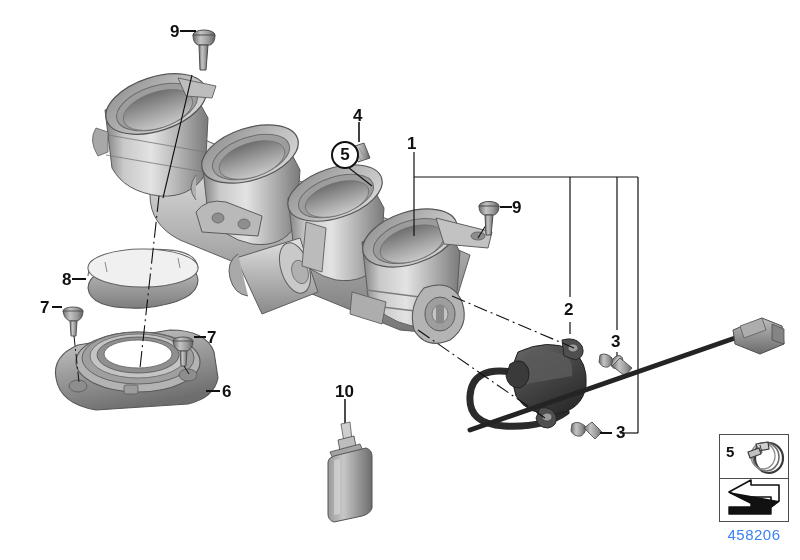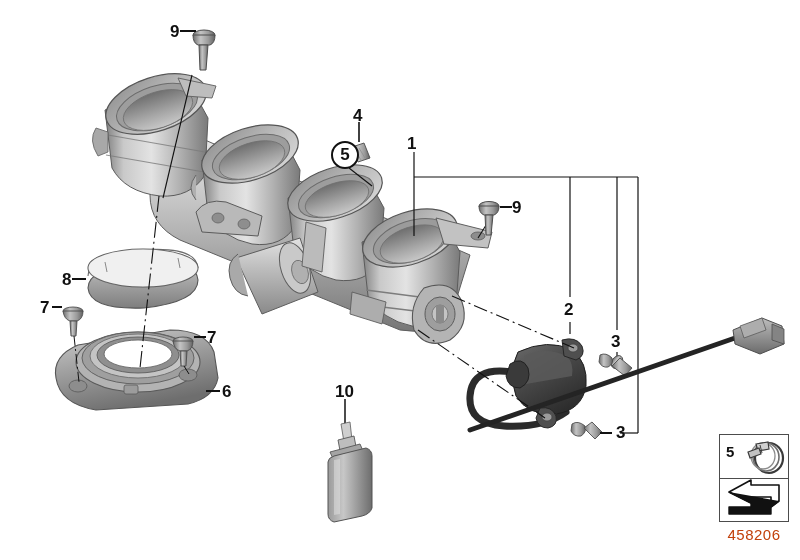--- a/index.html
+++ b/index.html
@@ -80,21 +80,21 @@
     box-sizing: border-box;
   }
   #drawing-number {
     position: absolute;
     left: 712px;
     top: 526px;
     width: 84px;
     text-align: center;
     font-family: "Liberation Sans", sans-serif;
     font-size: 15px;
-    color: #c2410c;
+    color: #3b82f6;
     letter-spacing: 0.5px;
   }
 </style>
 </head>
 <body>
 
 <div id="page">
 
   <svg class="diagram" viewBox="0 0 800 560">
     <defs>

